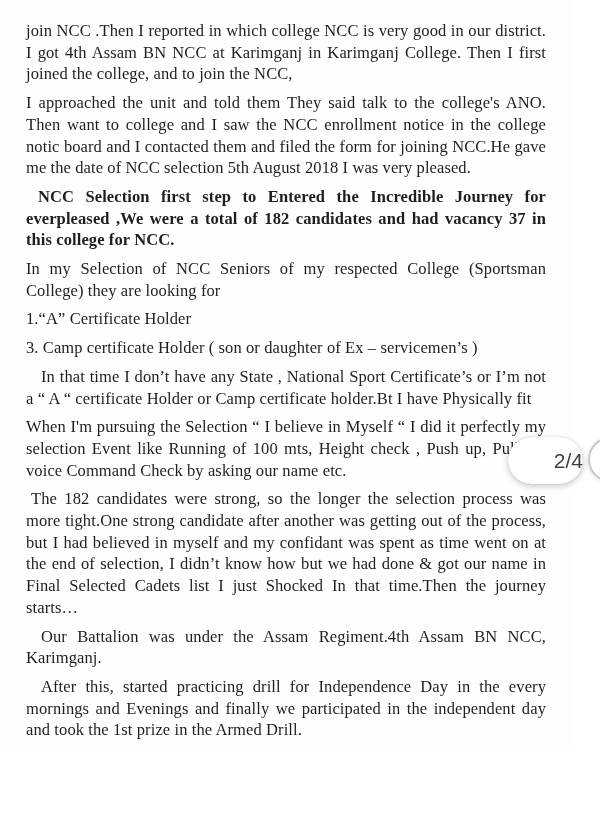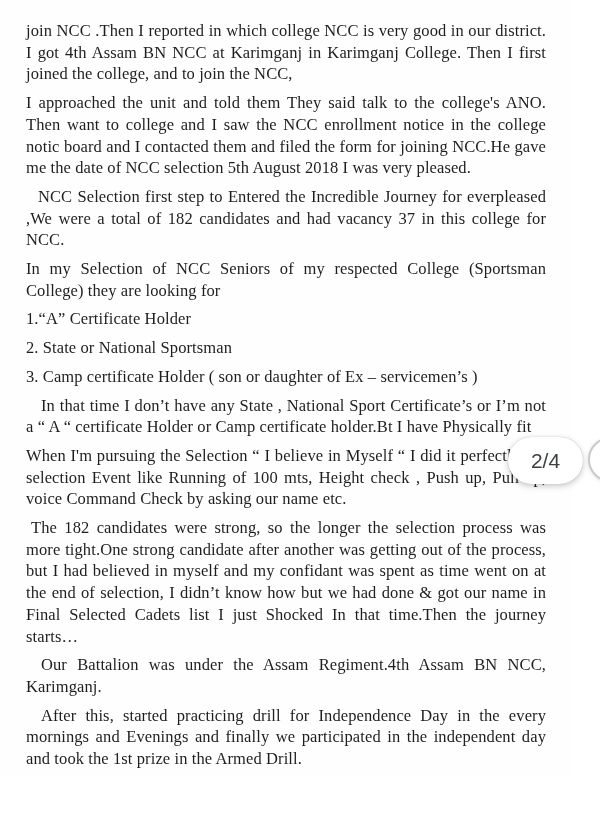--- a/index.html
+++ b/index.html
@@ -25,37 +25,37 @@
     background: #fefefe;
   }
   .doc-page p {
     margin: 0 0 7px 0;
     font-size: 16.5px;
     line-height: 21.7px;
     text-align: justify;
     color: #1e1e1e;
     letter-spacing: 0.1px;
   }
-  p.indent    { text-indent: 12px; }
+  p.indent    { text-indent: 12px; font-weight: bold; }
   p.indent-lg { text-indent: 15px; }
   p.indent-sm { text-indent: 5px; }
 
   
   .page-pill {
     position: absolute;
     left: 508px;
     top: 437px;
     width: 75px;
     height: 47px;
     background: #ffffff;
     border-radius: 24px;
     box-shadow: 0 0 1px rgba(0,0,0,0.25), 0 2px 6px rgba(0,0,0,0.22);
     display: flex;
     align-items: center;
-    justify-content: center;
+    justify-content: flex-end;
   }
   .page-pill span {
     font-family: "Liberation Sans", sans-serif;
     font-size: 21px;
     color: #3c4043;
   }
 
   
   .scroll-handle {
     position: absolute;
@@ -74,21 +74,20 @@
 <body>
 
 <div class="viewer">
 
   <div class="doc-page">
     <p>join NCC .Then I reported in which college NCC is very good in our district. I got 4th Assam BN NCC at Karimganj in Karimganj College. Then I first joined the college, and to join the NCC,</p>
     <p>I approached the unit and told them They said talk to the college's ANO. Then want to college and I saw the NCC enrollment notice in the college notic board and I contacted them and filed the form for joining NCC.He gave me the date of NCC selection 5th August 2018 I was very pleased.</p>
     <p class="indent">NCC Selection first step to Entered the Incredible Journey for everpleased ,We were a total of 182 candidates and had vacancy 37 in this college for NCC.</p>
     <p>In my Selection of NCC Seniors of my respected College (Sportsman College) they are looking for</p>
     <p>1.“A” Certificate Holder</p>
-    <p>2. State or National Sportsman</p>
     <p>3. Camp certificate Holder ( son or daughter of Ex – servicemen’s )</p>
     <p class="indent-lg">In that time I don’t have any State , National Sport Certificate’s or I’m not a “ A “ certificate Holder or Camp certificate holder.Bt I have Physically fit</p>
     <p>When I'm pursuing the Selection “ I believe in Myself “ I did it perfectly my selection Event like Running of 100 mts, Height check , Push up, Pull-up, voice Command Check by asking our name etc.</p>
     <p class="indent-sm">The 182 candidates were strong, so the longer the selection process was more tight.One strong candidate after another was getting out of the process, but I had believed in myself and my confidant was spent as time went on at the end of selection, I didn’t know how but we had done &amp; got our name in Final Selected Cadets list I just Shocked In that time.Then the journey starts…</p>
     <p class="indent-lg">Our Battalion was under the Assam Regiment.4th Assam BN NCC, Karimganj.</p>
     <p class="indent-lg">After this, started practicing drill for Independence Day in the every mornings and Evenings and finally we participated in the independent day and took the 1st prize in the Armed Drill.</p>
   </div>
 
   <div class="page-pill">
     <span>2/4</span>

